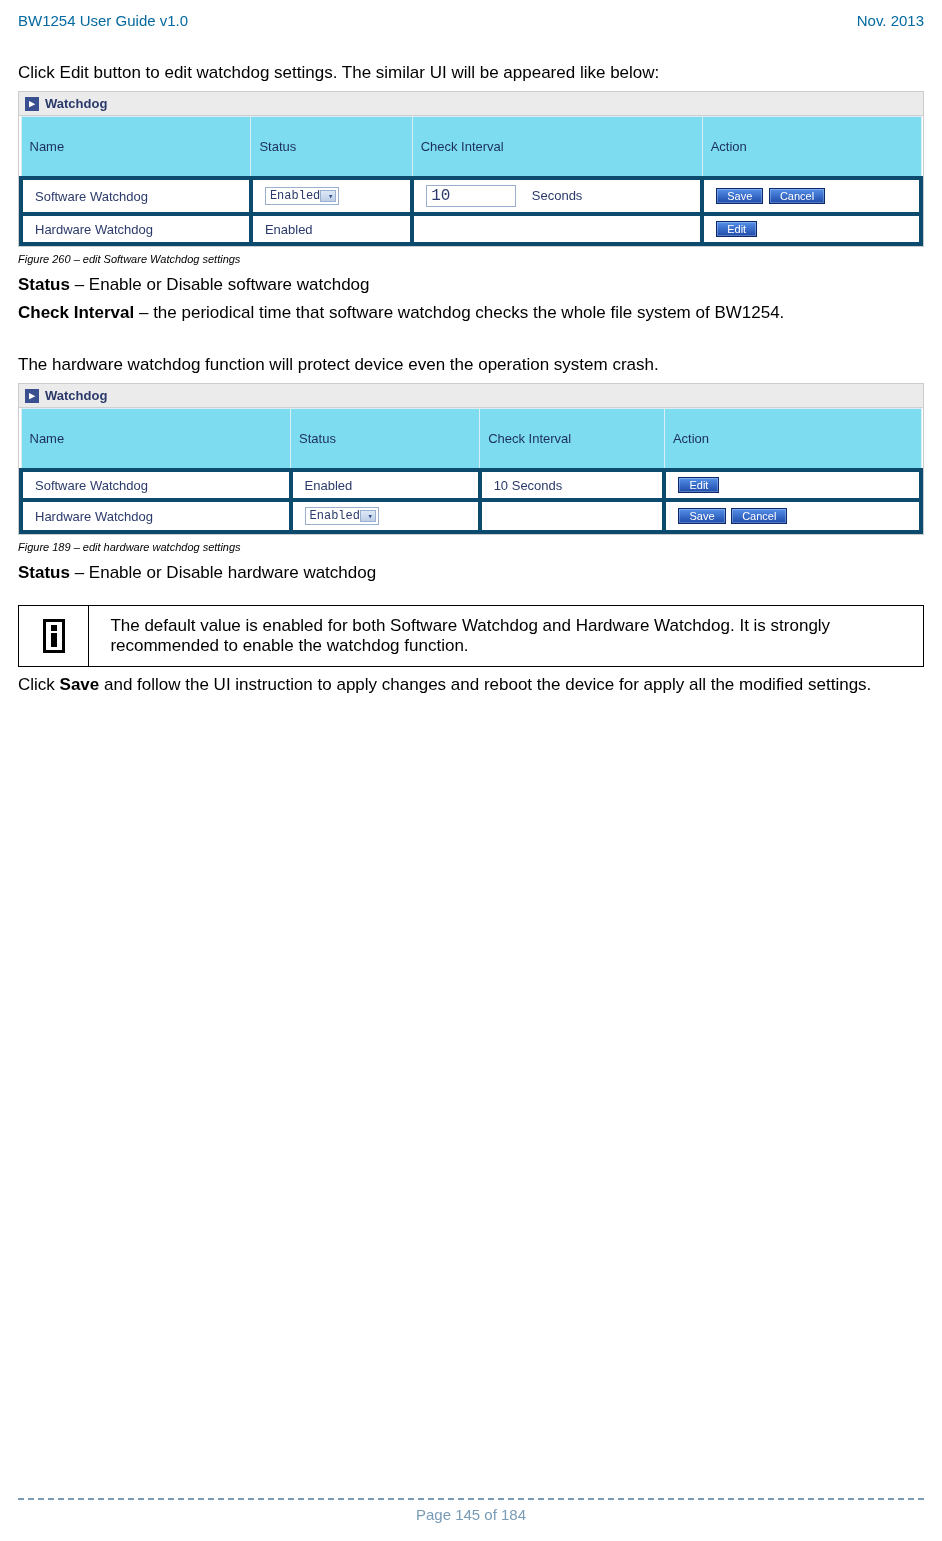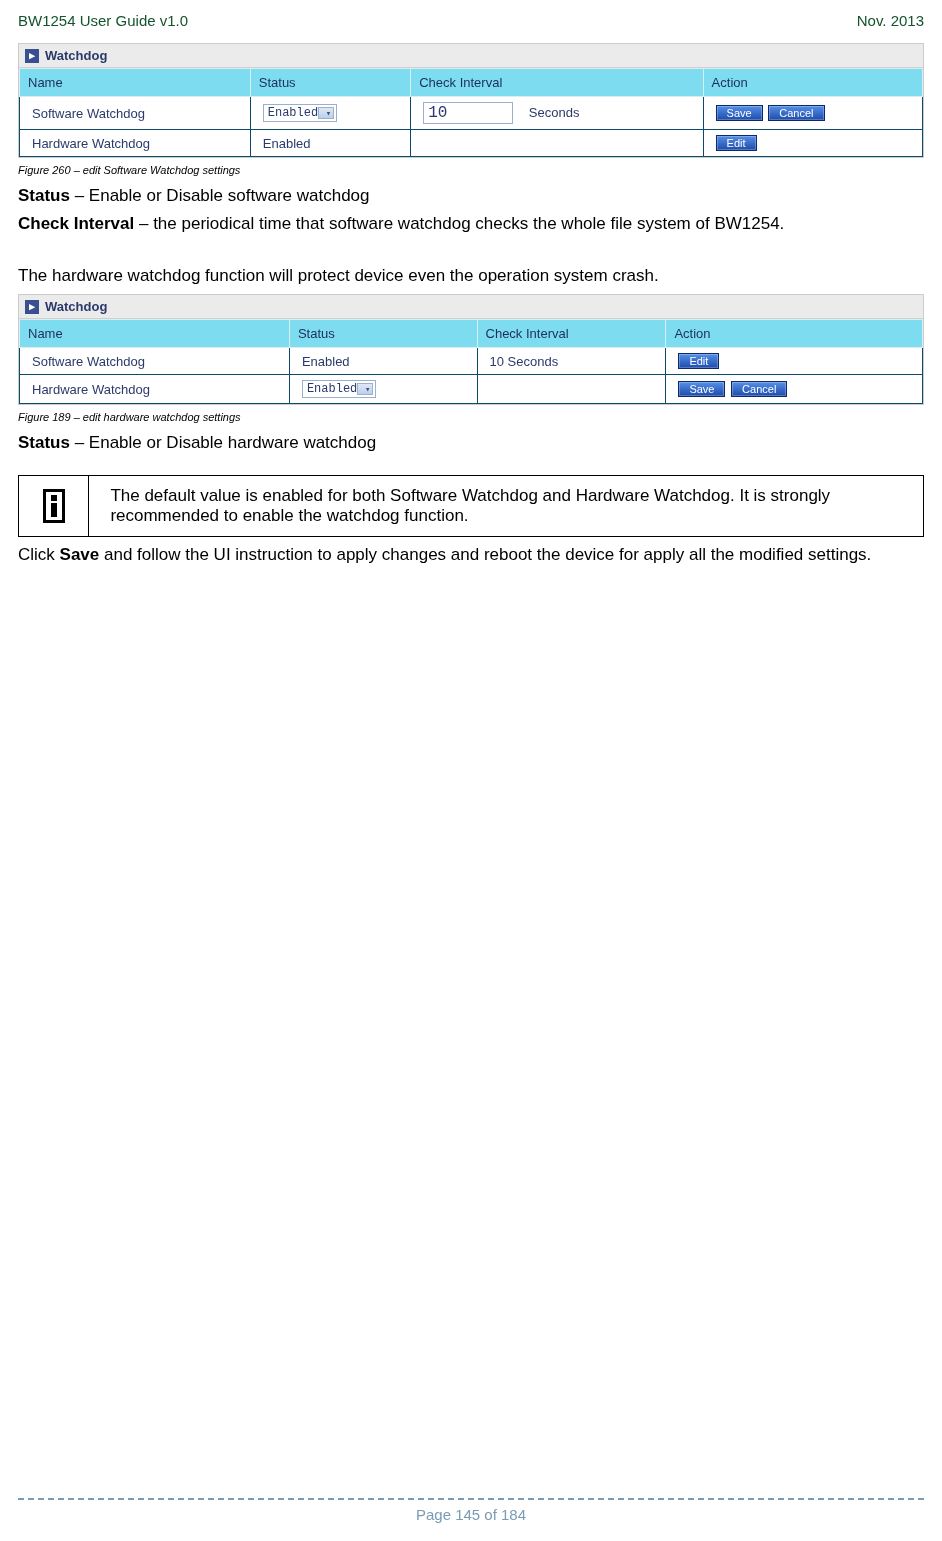--- a/index.html
+++ b/index.html
@@ -1,28 +1,28 @@
 <!DOCTYPE html>
 <html><head>
   <meta charset="utf-8">
   <style>
     * { margin: 0; padding: 0; box-sizing: border-box; }
     body { font-family: Arial, sans-serif; font-size: 15px; color: #000; background: #fff; width: 942px; }
     .page { padding: 12px 18px; min-height: 1541px; position: relative; }
-    .header-row { display: flex; justify-content: space-between; color: #14532d; font-size: 15px; margin-bottom: 14px; }
+    .header-row { display: flex; justify-content: space-between; color: #0369a1; font-size: 15px; margin-bottom: 34px; }
     .body-text { font-size: 17px; margin-bottom: 8px; }
     .figure-caption { font-style: italic; font-size: 11px; margin: 6px 0 10px; }
     .bold { font-weight: bold; }
     .table-wrap { border: 1px solid #ccc; width: 100%; margin-bottom: 2px; }
     .table-title { background: #ebebeb; border-bottom: 1px solid #d0d0d0; padding: 4px 6px; font-size: 13px; color: #2b3a6a; font-weight: bold; display: flex; align-items: center; gap: 6px; }
     .title-icon { width: 14px; height: 14px; background: #3a4f8f; display: inline-flex; align-items: center; justify-content: center; color: #fff; font-size: 11px; line-height: 1; }
     table { width: 100%; border-collapse: collapse; font-size: 13px; }
     thead tr { background: #7edcf0; }
-    th { text-align: left; font-weight: normal; color: #1b2f5a; padding: 6px 8px; border: 1px solid #d9eef2; }
-    td { padding: 5px 12px; color: #2b3a6a; border: 1px solid #0c4a6e; vertical-align: middle; }
+    th { text-align: left; font-weight: normal; color: #1b2f5a; padding: 22px 8px; border: 1px solid #d9eef2; }
+    td { padding: 5px 12px; color: #2b3a6a; border: 4px solid #0c4a6e; vertical-align: middle; }
     .select-fake { font-family: "Courier New", monospace; font-size: 12px; border: 1px solid #9ab0ce; background: #fff; padding: 1px 18px 1px 4px; display: inline-block; position: relative; }
     .select-fake::after { content: ""; position: absolute; right: 2px; top: 2px; bottom: 2px; width: 14px; background: linear-gradient(#dfe9f5,#bcd0e8); border: 1px solid #9ab0ce; }
     .select-fake .chev { position: absolute; right: 5px; top: 50%; transform: translateY(-50%); font-size: 9px; color: #3a4f8f; z-index: 1; }
     .num-input { font-family: "Courier New", monospace; font-size: 16px; border: 1px solid #9ab0ce; background: #fff; padding: 1px 4px; width: 90px; display: inline-block; }
     .btn { display: inline-block; font-size: 11px; color: #fff; padding: 1px 10px; border: 1px solid #0b2a6a; background: linear-gradient(#5590e8,#1e4baa); cursor: default; margin-right: 2px; box-shadow: inset 0 0 0 1px rgba(255,255,255,0.25); }
     .info-box { border: 1px solid #000; display: flex; width: 100%; margin: 22px 0 8px; }
     .info-icon-cell { width: 90px; border-right: 1px solid #000; display: flex; align-items: center; justify-content: center; padding: 8px; }
     .info-icon { width: 22px; height: 34px; border: 3px solid #000; display: flex; align-items: center; justify-content: center; }
     .info-icon-dot { width: 6px; height: 6px; background: #000; margin-bottom: 2px; }
     .info-icon-bar { width: 6px; height: 14px; background: #000; }
@@ -34,20 +34,21 @@
   </style>
 </head>
 <body>
 
 <div class="page">
   <div class="header-row">
     <div>BW1254 User Guide v1.0</div>
     <div>Nov.  2013</div>
   </div>
 
+  <p class="body-text">Click Edit button to edit watchdog settings. The similar UI will be appeared like below:</p>
 
   <div class="table-wrap">
     <div class="table-title">
       <span class="title-icon">▸</span>
       <span>Watchdog</span>
     </div>
     <table>
       <thead>
         <tr>
           <th>Name</th>

